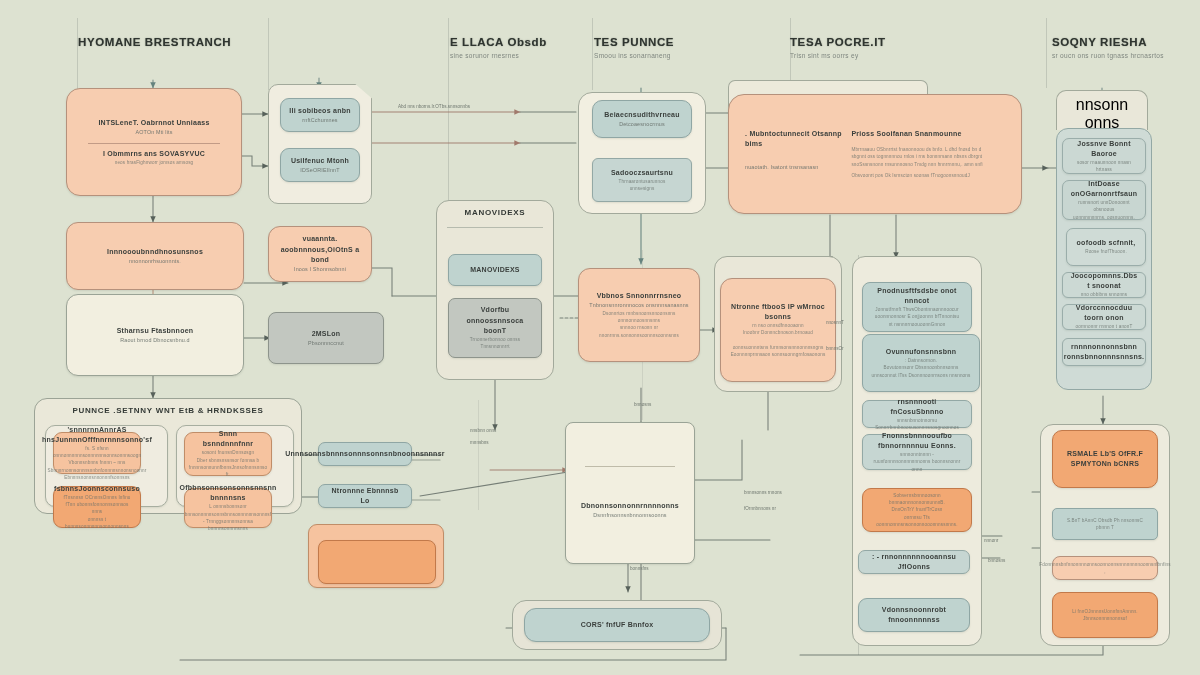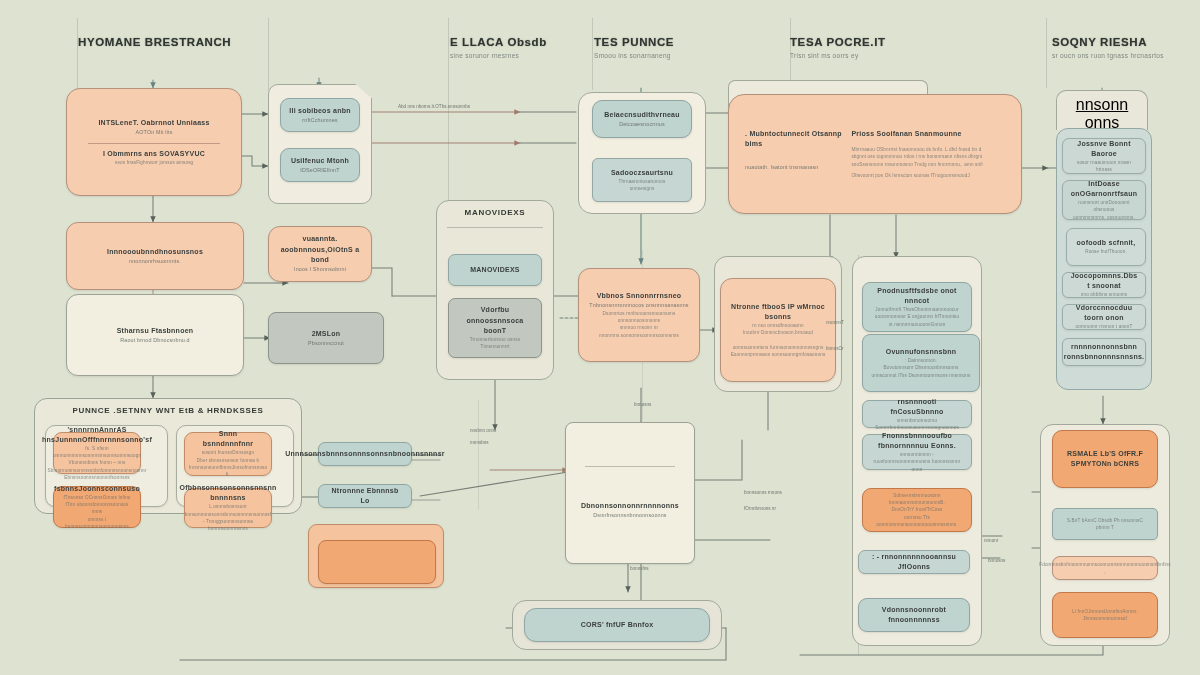--- a/index.html
+++ b/index.html
@@ -396,21 +396,21 @@
     <div class="h">: - rnnonnnnnnooannsu  JflOonns</div>
   </div>
   <div class="node teal" style="left:858px;top:598px;width:112px;height:34px;border-radius:9px;">
     <div class="h">Vdonnsnoonnrobt fnnoonnnnnss</div>
     <div class="l tiny"></div>
   </div>
 
   <div class="group n" style="left:1056px;top:90px;width:92px;height:40px;border-radius:10px 10px 0 0;background:#e9e7d9;border-bottom:none;">
   </div>
   <div style="position:absolute;left:1062px;top:96px;width:80px;text-align:center;">
-    <div class="l tiny" style="filter:blur(.6px);text-decoration:underline;">nnsonn onns</div>
+    <div class="l tiny" style="filter:blur(.6px);">nnsonn onns</div>
     <div class="l tiny" style="filter:blur(.6px);">nnnonr</div>
   </div>
 
   <div class="group t" style="left:1056px;top:128px;width:96px;height:262px;background:#cfdbd6;border-color:#93a8a5;border-radius:12px;"></div>
 
   <div class="node teal2" style="left:1062px;top:138px;width:84px;height:36px;border-radius:7px;background:#cbd8d3;border-color:#9aadaa;">
     <div class="h">Jossnve Bonnt Baoroe</div>
     <div class="l tiny">sosor rnaaunnoon nnasn hrtnass</div>
   </div>
   <div class="node teal2" style="left:1062px;top:180px;width:84px;height:40px;border-radius:7px;background:#c8d6d1;border-color:#9aadaa;">

